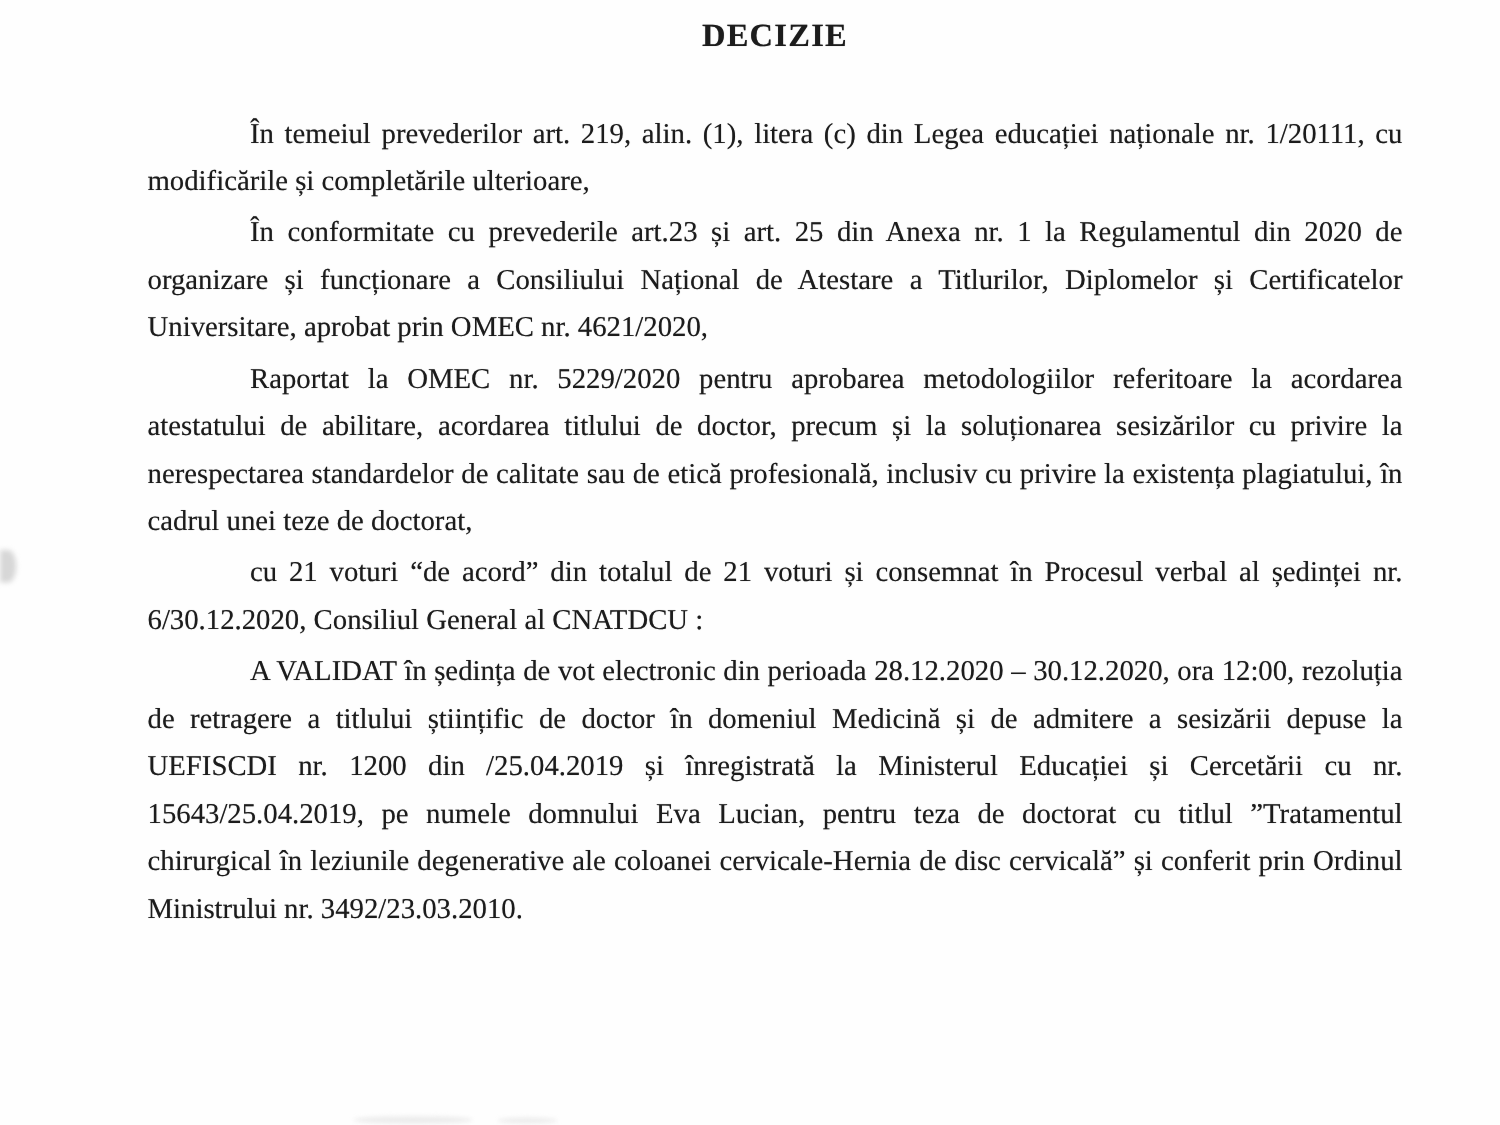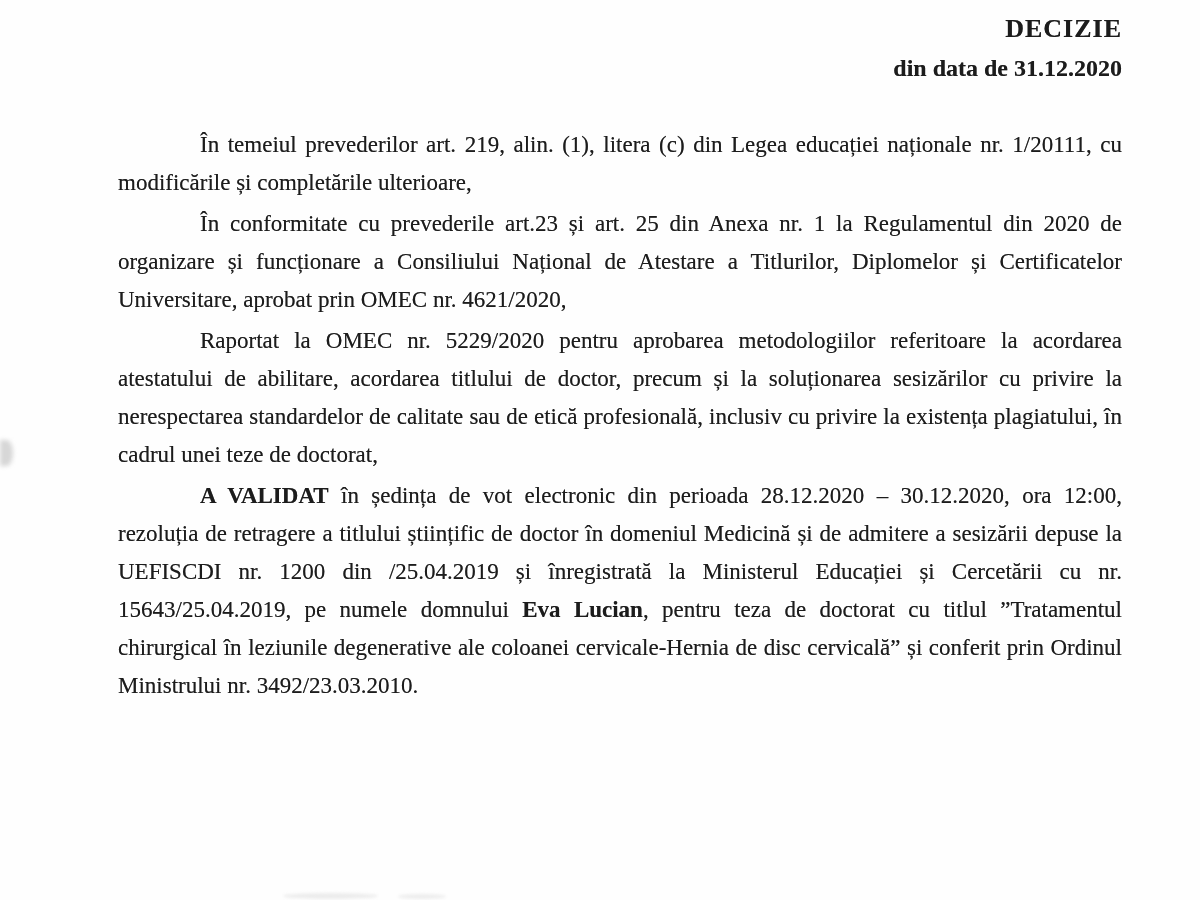--- a/index.html
+++ b/index.html
@@ -14,21 +14,21 @@
     background: #fefefe;
     overflow: hidden;
     font-family: "Liberation Serif", "DejaVu Serif", serif;
     color: #1c1c1c;
     
     text-shadow: 0 0 0.6px rgba(20,20,20,0.55);
   }
   .title-block {
     width: 1004px;
     margin: 14px 0 0 118px;
-    text-align: right;
+    text-align: center;
   }
   .doc-title {
     font-size: 26px;
     font-weight: bold;
     letter-spacing: 1px;
     line-height: 30px;
   }
   .doc-subtitle {
     font-size: 24px;
     font-weight: bold;
@@ -40,21 +40,21 @@
     margin: 44px 0 16px 118px;
     font-size: 23px;
     line-height: 38px;
     text-align: justify;
   }
   .para {
     margin: 0 0 3px 0;
     text-indent: 82px;
   }
   .bold {
-    font-weight: bold;
+    font-weight: normal;
   }
   
   .artifact-left {
     position: absolute;
     left: 0;
     top: 440px;
     width: 13px;
     height: 26px;
     background: #d7d7d7;
     border-radius: 0 60% 60% 0;
@@ -80,26 +80,26 @@
     border-radius: 50%;
     filter: blur(1.5px);
   }
 </style>
 </head>
 <body>
 
 <div class="page">
   <div class="title-block">
     <div class="doc-title">DECIZIE</div>
-    <div class="doc-subtitle">din data de 31.12.2020</div>
   </div>
 
   <div class="doc-body" id="doc-body">
       <p class="para"><span>În temeiul prevederilor art. 219, alin. (1), litera (c) din Legea educației naționale nr. 1/20111, cu modificările și completările ulterioare,</span></p>
       <p class="para"><span>În conformitate cu prevederile art.23 și art. 25 din Anexa nr. 1 la Regulamentul din 2020 de organizare și funcționare a Consiliului Național de Atestare a Titlurilor, Diplomelor și Certificatelor Universitare, aprobat prin OMEC nr. 4621/2020,</span></p>
       <p class="para"><span>Raportat la OMEC nr. 5229/2020 pentru aprobarea metodologiilor referitoare la acordarea atestatului de abilitare, acordarea titlului de doctor, precum și la soluționarea sesizărilor cu privire la nerespectarea standardelor de calitate sau de etică profesională, inclusiv cu privire la existența plagiatului, în cadrul unei teze de doctorat,</span></p>
+      <p class="para"><span>cu 21 voturi “de acord” din totalul de 21 voturi și consemnat în Procesul verbal al ședinței nr. 6/30.12.2020, Consiliul General al CNATDCU :</span></p>
       <p class="para"><span class="bold">A VALIDAT</span><span> în ședința de vot electronic din perioada 28.12.2020 – 30.12.2020, ora 12:00, rezoluția de retragere a titlului științific de doctor în domeniul Medicină și de admitere a sesizării depuse la UEFISCDI nr. 1200 din /25.04.2019 și înregistrată la Ministerul Educației și Cercetării cu nr. 15643/25.04.2019, pe numele domnului </span><span class="bold">Eva Lucian</span><span>, pentru teza de doctorat cu titlul ”Tratamentul chirurgical în leziunile degenerative ale coloanei cervicale-Hernia de disc cervicală” și conferit prin Ordinul Ministrului nr. 3492/23.03.2010.</span></p>
     </div>
 
   <div class="artifact-left"></div>
   <div class="artifact-bottom-1"></div>
   <div class="artifact-bottom-2"></div>
 </div>
 
 </body></html>

